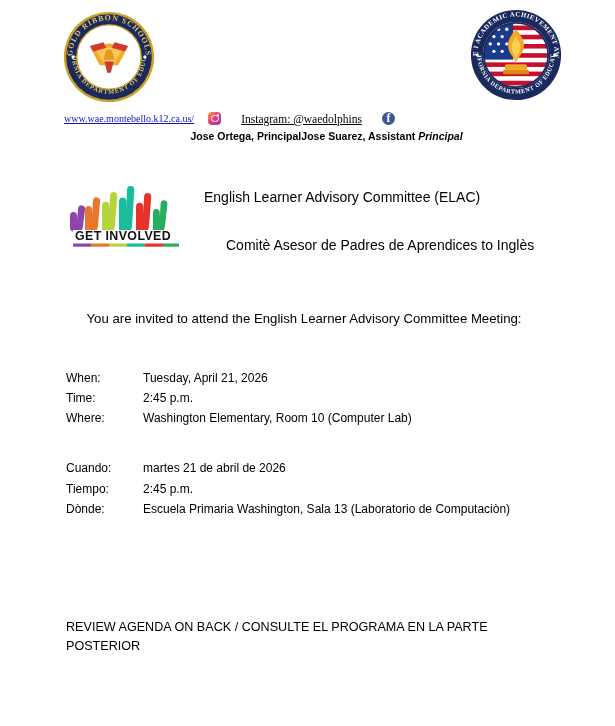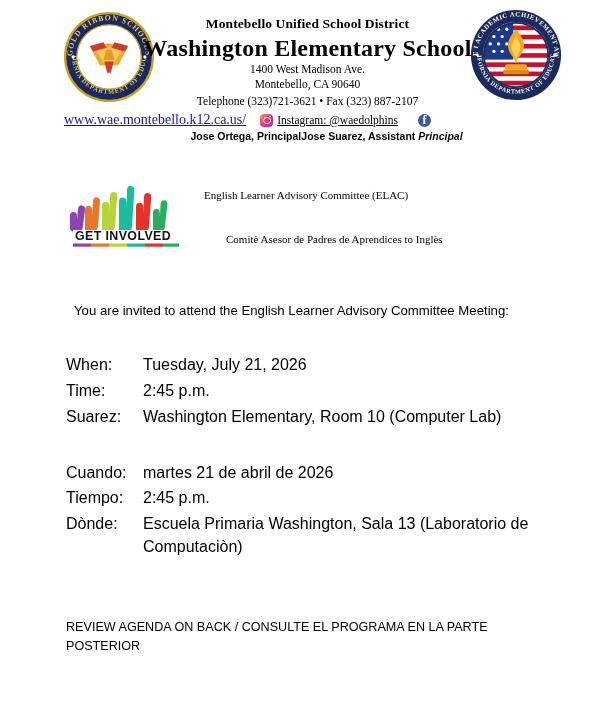--- a/index.html
+++ b/index.html
@@ -68,26 +68,26 @@
     top: 112px;
     display: flex;
     align-items: center;
     font-family: "Liberation Serif", serif;
     font-size: 11.5px;
     white-space: nowrap;
   }
   .site-link {
     color: #1313c4;
     text-decoration: underline;
-    font-size: 14px;
+    font-size: 10px;
   }
   .social-item {
     display: flex;
     align-items: center;
-    gap: 4px;
+    gap: 20px;
   }
   .social-label {
     text-decoration: underline;
     color: #000;
     font-size: 11.5px;
   }
   .spacer-sm { width: 14px; }
   .spacer-md { width: 20px; }
 
   .ig-icon {
@@ -155,48 +155,47 @@
     position: absolute;
     left: 64px;
     top: 4px;
     width: 123px;
     height: 62px;
   }
   .titles {
     position: absolute;
     left: 204px;
     top: 6px;
-    font-size: 11px;
+    font-size: 14px;
     line-height: 1.3;
-    font-family: Liberation Serif, serif;
   }
   .titles .t2 { margin-top: 30px; margin-left: 22px; }
 
   
   .body-wrap {
     position: absolute;
     left: 66px;
     top: 294px;
     width: 476px;
     font-size: 13.2px;
     line-height: 1.43;
   }
-  .para { margin: 8px; }
+  .para { margin: 16px; text-align: center; }
   .gap-a { height: 25px; }
   .gap-b { height: 22px; }
   .gap-c { height: 8px; }
 
   table.detail {
     border-collapse: collapse;
     width: 100%;
   }
   table.detail td {
     padding: 0 0 3px 0;
     vertical-align: top;
-    font-size: 16px;
+    font-size: 12px;
     line-height: 1.43;
   }
   td.lbl { width: 77px; white-space: nowrap; }
 
   .footer-note {
     position: absolute;
     left: 66px;
     top: 618px;
     width: 476px;
     font-size: 12.6px;
@@ -275,27 +274,20 @@
     <text font-family="Liberation Serif, serif" font-size="7.2" font-weight="bold" fill="#ffffff" letter-spacing="0.6">
       <textPath href="#t1Top" startOffset="50%" text-anchor="middle">TITLE I ACADEMIC ACHIEVEMENT AWARD</textPath>
     </text>
     <text font-family="Liberation Serif, serif" font-size="6.6" font-weight="bold" fill="#ffffff" letter-spacing="0.6">
       <textPath href="#t1Bot" startOffset="50%" text-anchor="middle">CALIFORNIA DEPARTMENT OF EDUCATION</textPath>
     </text>
     <circle cx="8" cy="50" r="1.6" fill="#ffffff"></circle>
     <circle cx="92" cy="50" r="1.6" fill="#ffffff"></circle>
   </svg>
 
-  <div class="header-text">
-    <div class="district-name">Montebello Unified School District</div>
-    <div class="school-name">Washington Elementary School</div>
-    <div class="addr-line">1400 West Madison Ave.</div>
-    <div class="addr-line">Montebello, CA 90640</div>
-    <div class="phone-line">Telephone (323)721-3621 • Fax (323) 887-2107</div>
-  </div>
 
   <div class="social-row">
     <a class="site-link" href="#">www.wae.montebello.k12.ca.us/</a>
     <span class="spacer-sm"></span>
     <span class="social-item">
       <span class="ig-icon"></span>
       <span class="social-label">Instagram: @waedolphins</span>
     </span>
     <span class="spacer-md"></span>
     <span class="social-item">
@@ -343,28 +335,28 @@
 <div class="body-wrap">
 
   <p class="para">You are invited to attend the English Learner Advisory Committee Meeting:</p>
 
   <div class="gap-a"></div>
 
   <table class="detail">
     <tbody>
         <tr>
       <td class="lbl">When:</td>
-      <td class="val">Tuesday, July 21, 2026</td>
+      <td class="val">Tuesday, April 21, 2026</td>
     </tr>
     <tr>
       <td class="lbl">Time:</td>
       <td class="val">2:45 p.m.</td>
     </tr>
     <tr>
-      <td class="lbl">Suarez:</td>
+      <td class="lbl">Where:</td>
       <td class="val">Washington Elementary, Room 10 (Computer Lab)</td>
     </tr>
   </tbody>
     </table>
 
   <div class="gap-b"></div>
 
 
   <div class="gap-c"></div>
 

